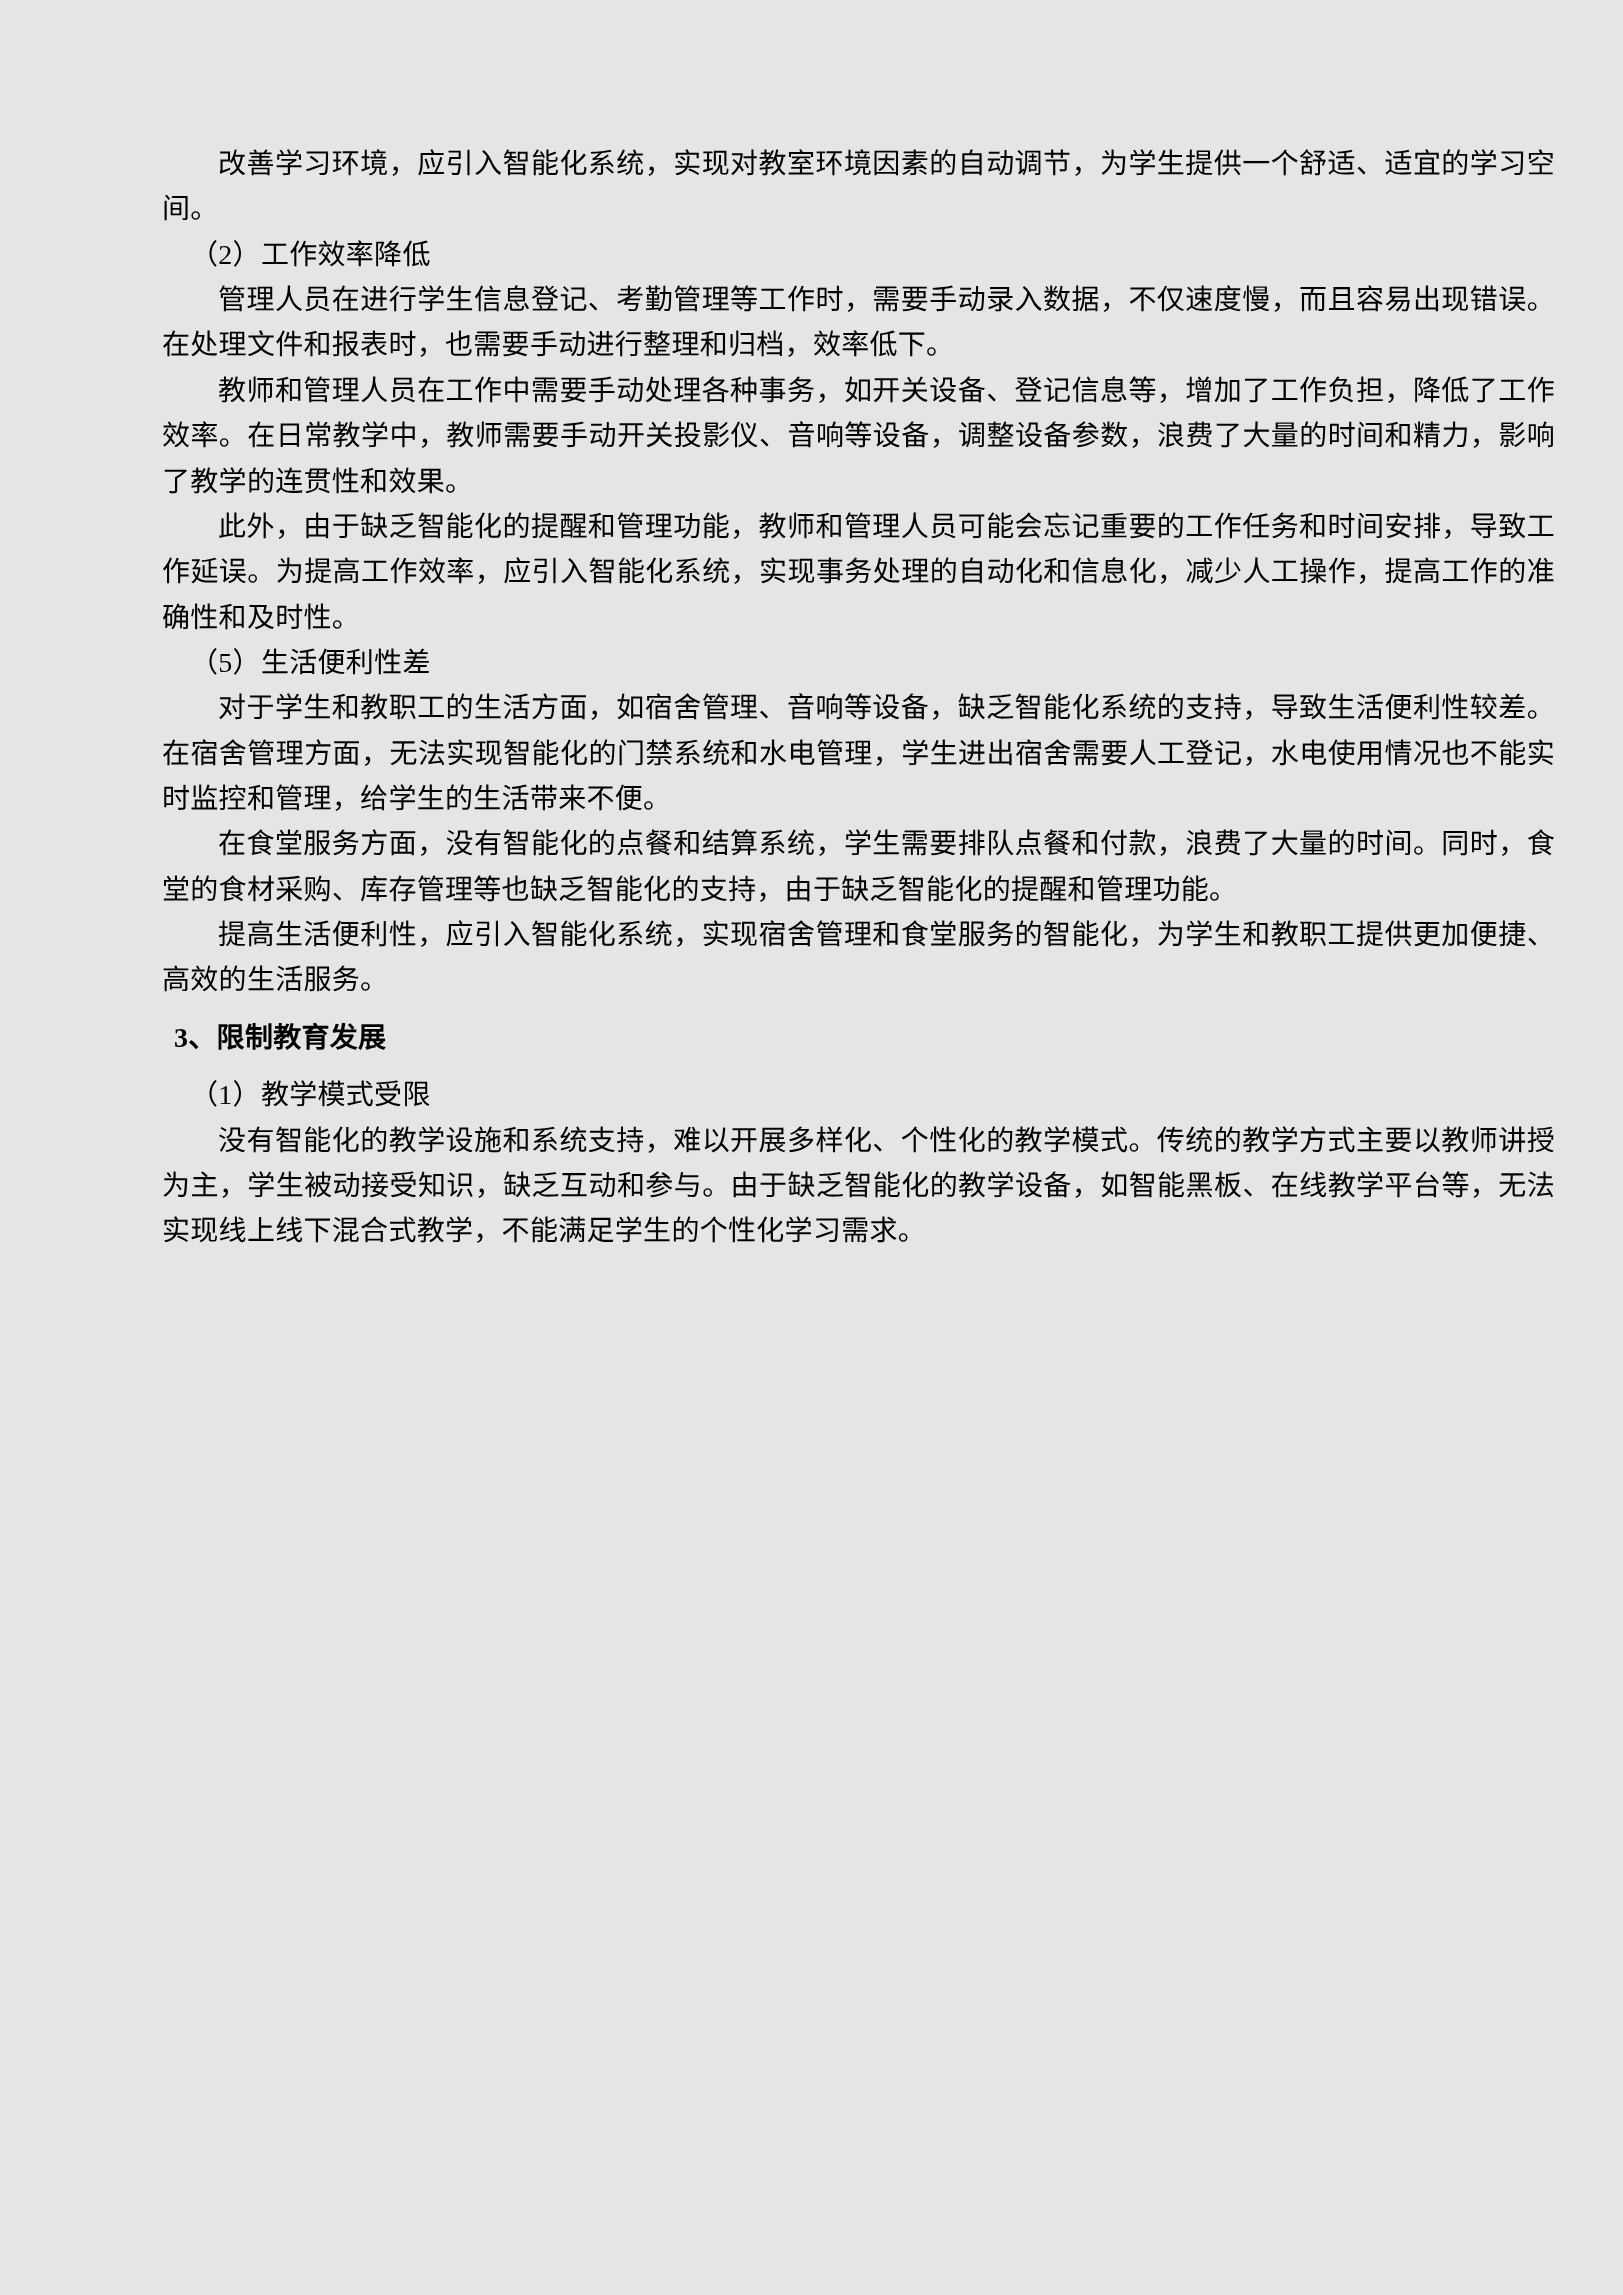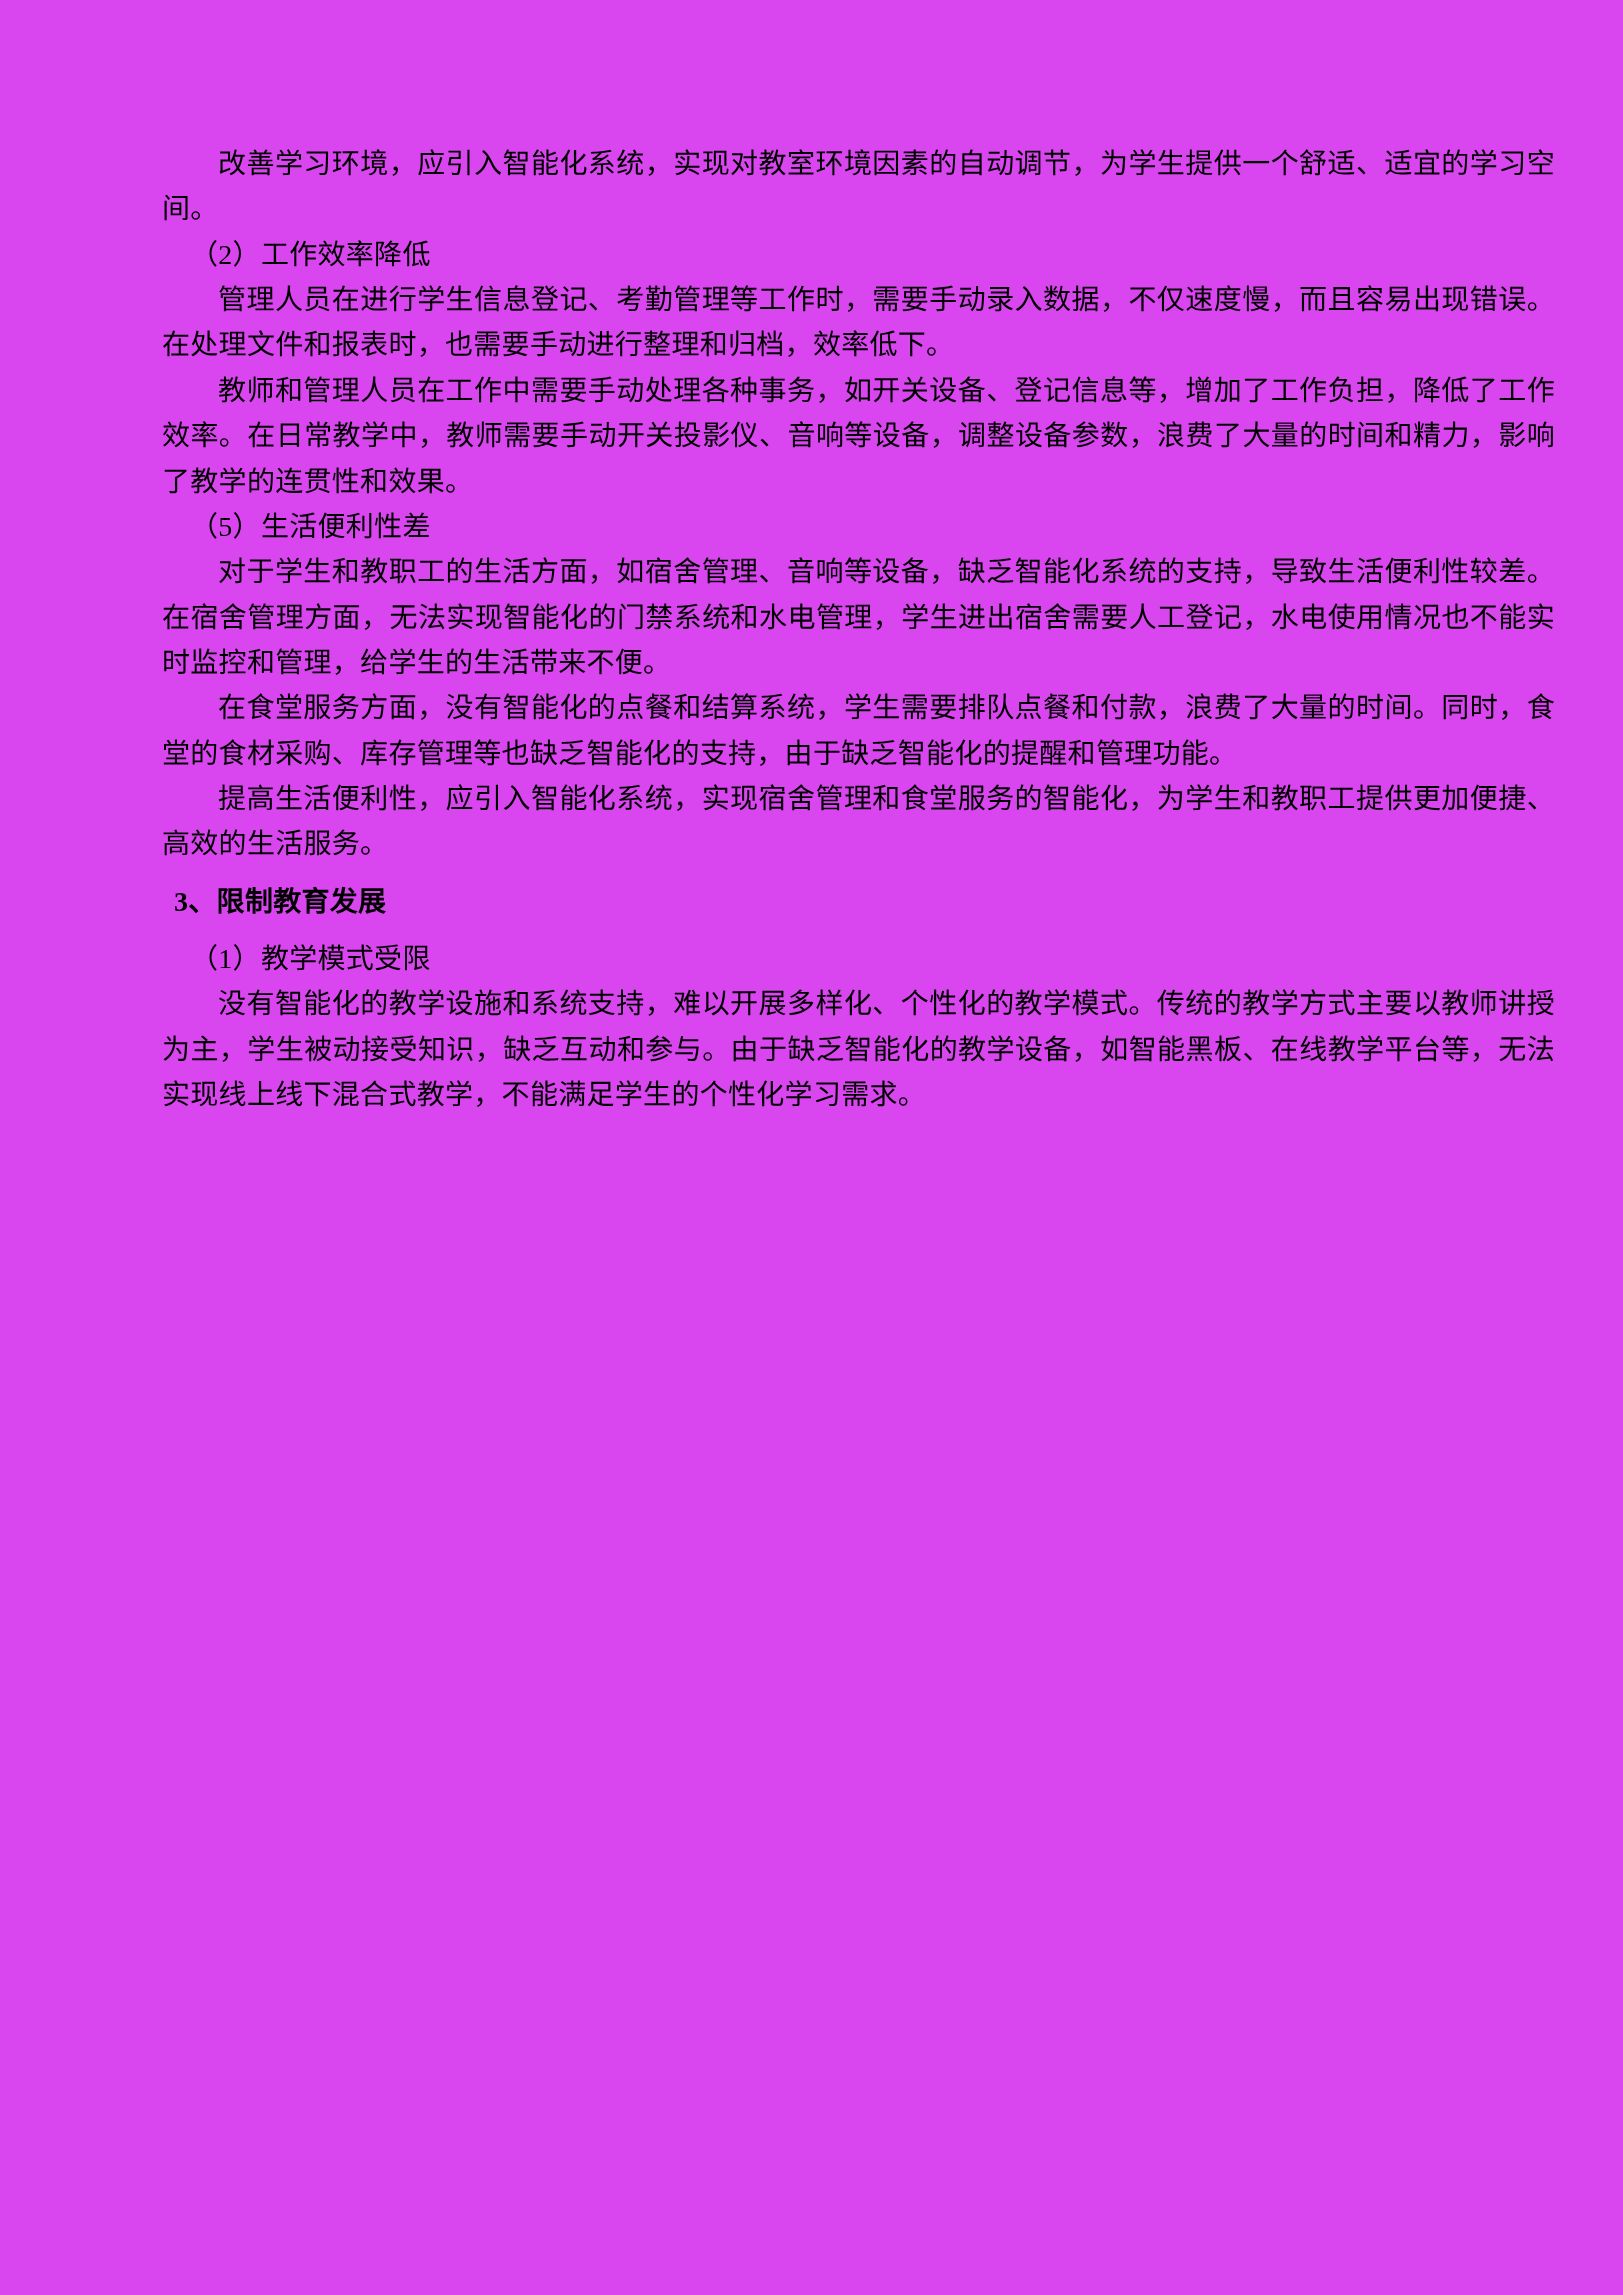--- a/index.html
+++ b/index.html
@@ -4,21 +4,21 @@
 <style>
   html, body {
     margin: 0;
     padding: 0;
     background: #ffffff;
   }
   .page {
     position: relative;
     width: 1623px;
     height: 2295px;
-    background: #d946ef;
+    background: #e5e5e5;
     box-sizing: border-box;
     padding: 141px 68px 131px 162px;
     font-family: "Liberation Serif", "DejaVu Serif", serif;
     color: #000000;
   }
   .doc-body {
     width: 100%;
   }
   p.para {
     margin: 0;
@@ -53,20 +53,21 @@
   <div class="doc-body">
 
     <p class="para">改善学习环境，应引入智能化系统，实现对教室环境因素的自动调节，为学生提供一个舒适、适宜的学习空间。</p>
 
     <p class="heading">（2）工作效率降低</p>
 
     <p class="para">管理人员在进行学生信息登记、考勤管理等工作时，需要手动录入数据，不仅速度慢，而且容易出现错误。在处理文件和报表时，也需要手动进行整理和归档，效率低下。</p>
 
     <p class="para">教师和管理人员在工作中需要手动处理各种事务，如开关设备、登记信息等，增加了工作负担，降低了工作效率。在日常教学中，教师需要手动开关投影仪、音响等设备，调整设备参数，浪费了大量的时间和精力，影响了教学的连贯性和效果。</p>
 
+    <p class="para">此外，由于缺乏智能化的提醒和管理功能，教师和管理人员可能会忘记重要的工作任务和时间安排，导致工作延误。为提高工作效率，应引入智能化系统，实现事务处理的自动化和信息化，减少人工操作，提高工作的准确性和及时性。</p>
 
     <p class="heading">（5）生活便利性差</p>
 
     <p class="para">对于学生和教职工的生活方面，如宿舍管理、音响等设备，缺乏智能化系统的支持，导致生活便利性较差。在宿舍管理方面，无法实现智能化的门禁系统和水电管理，学生进出宿舍需要人工登记，水电使用情况也不能实时监控和管理，给学生的生活带来不便。</p>
 
     <p class="para">在食堂服务方面，没有智能化的点餐和结算系统，学生需要排队点餐和付款，浪费了大量的时间。同时，食堂的食材采购、库存管理等也缺乏智能化的支持，由于缺乏智能化的提醒和管理功能。</p>
 
     <p class="para">提高生活便利性，应引入智能化系统，实现宿舍管理和食堂服务的智能化，为学生和教职工提供更加便捷、高效的生活服务。</p>
 
     <p class="heading-num">3、限制教育发展</p>

